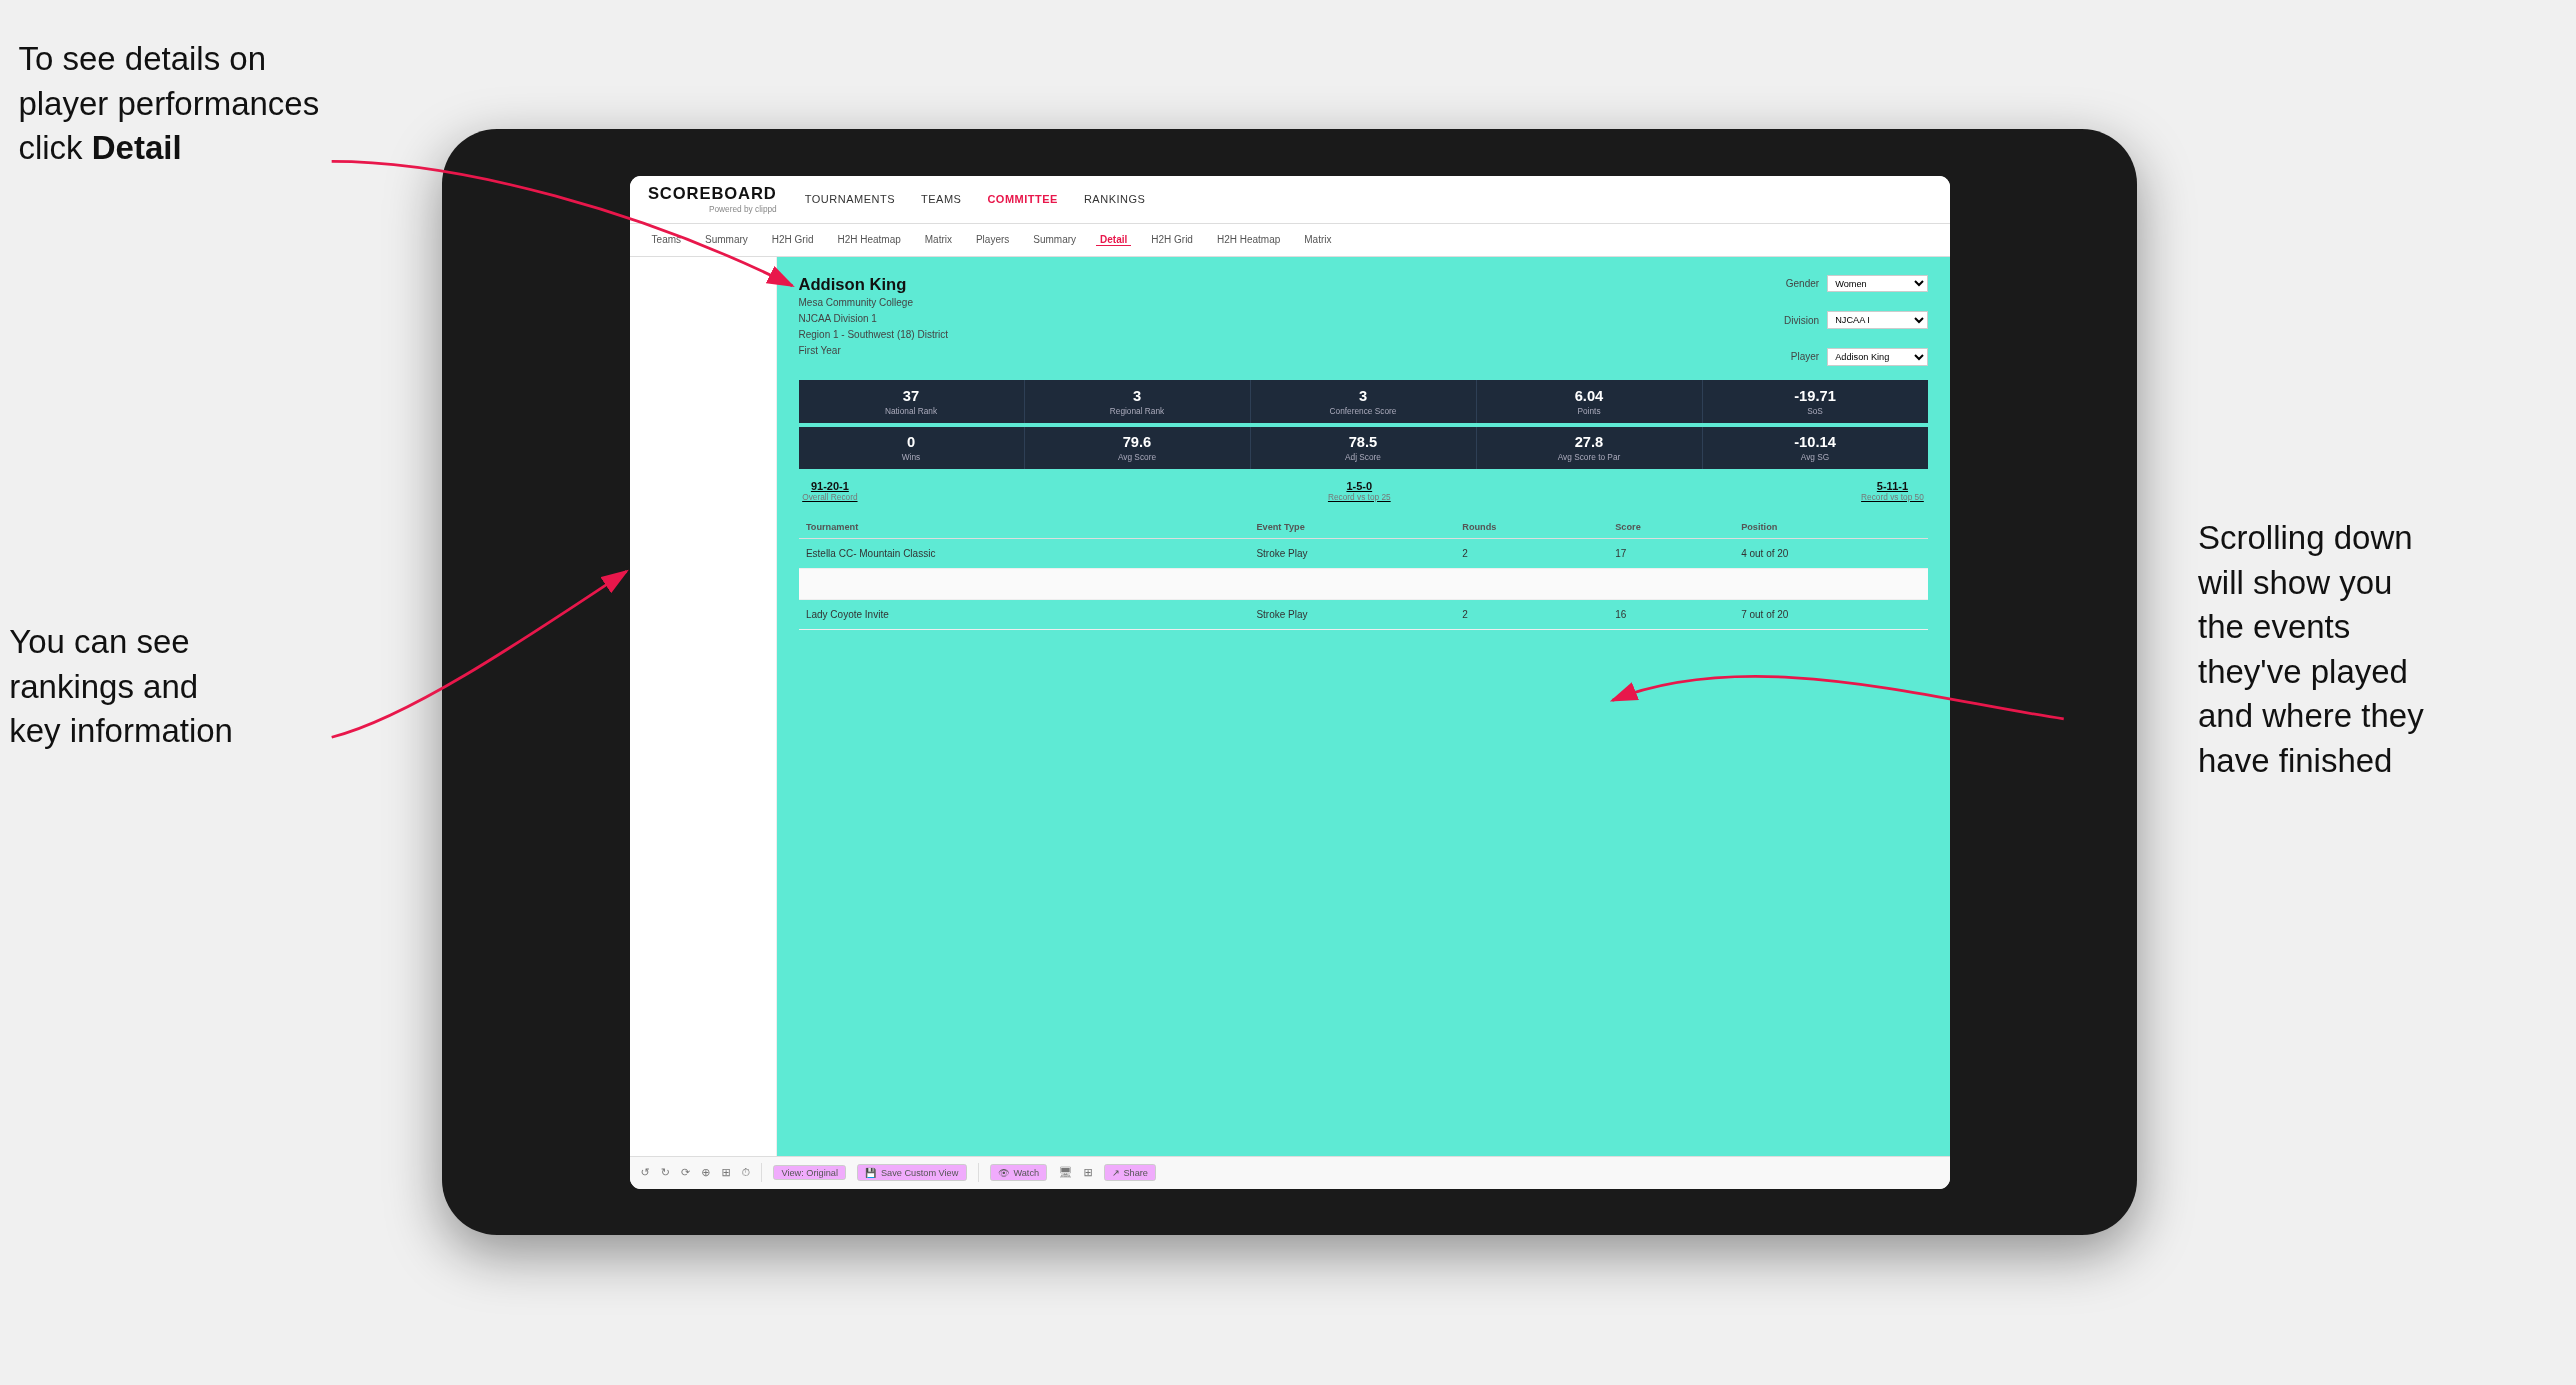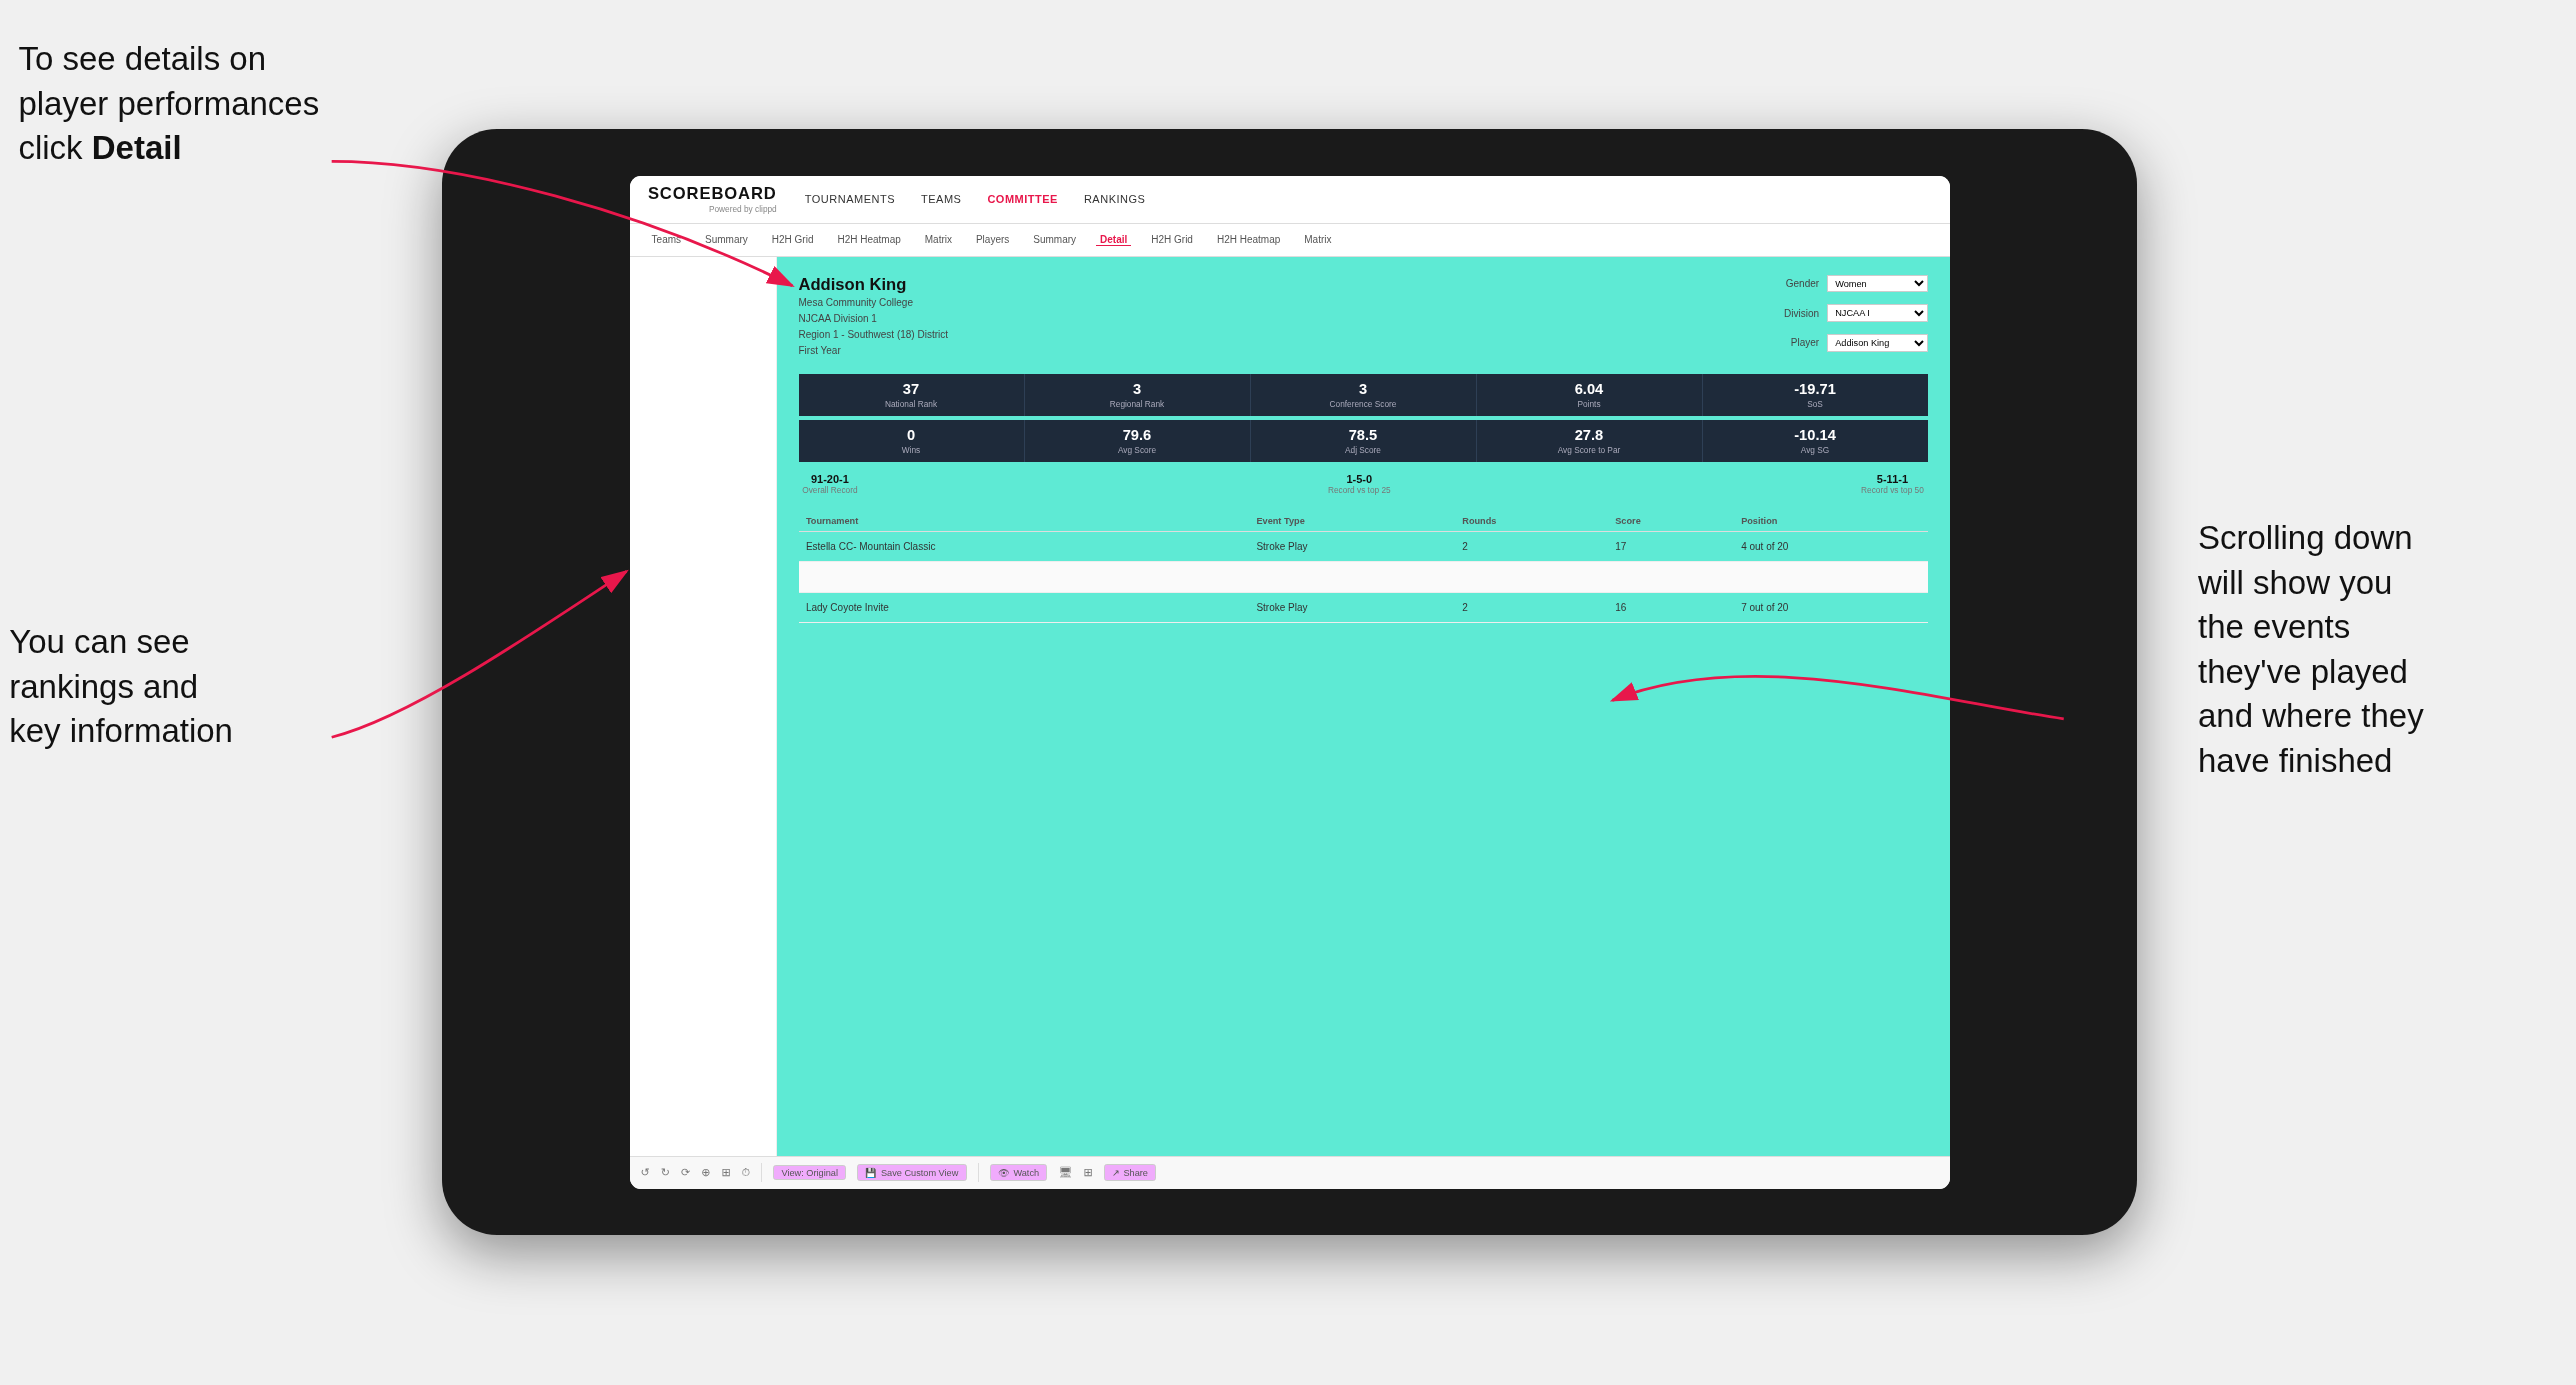--- a/index.html
+++ b/index.html
@@ -186,21 +186,21 @@
 
     .player-info p {
       font-size: 10px;
       color: #444;
       line-height: 1.6;
     }
 
     .player-controls {
       display: flex;
       flex-direction: column;
-      gap: 12px;
+      gap: 19px;
     }
 
     .control-row {
       display: flex;
       align-items: center;
       gap: 7.4px;
       font-size: 10px;
       color: #444;
     }
 
@@ -260,20 +260,21 @@
     
     .records-row {
       display: flex;
       justify-content: space-between;
       margin-bottom: 14.7px;
       padding: 0 3.7px;
     }
 
     .record-item {
       text-align: center;
+      text-decoration: underline;
     }
 
     .record-value {
       font-size: 11px;
       font-weight: 600;
       color: #111;
       display: block;
     }
 
     .record-label {

